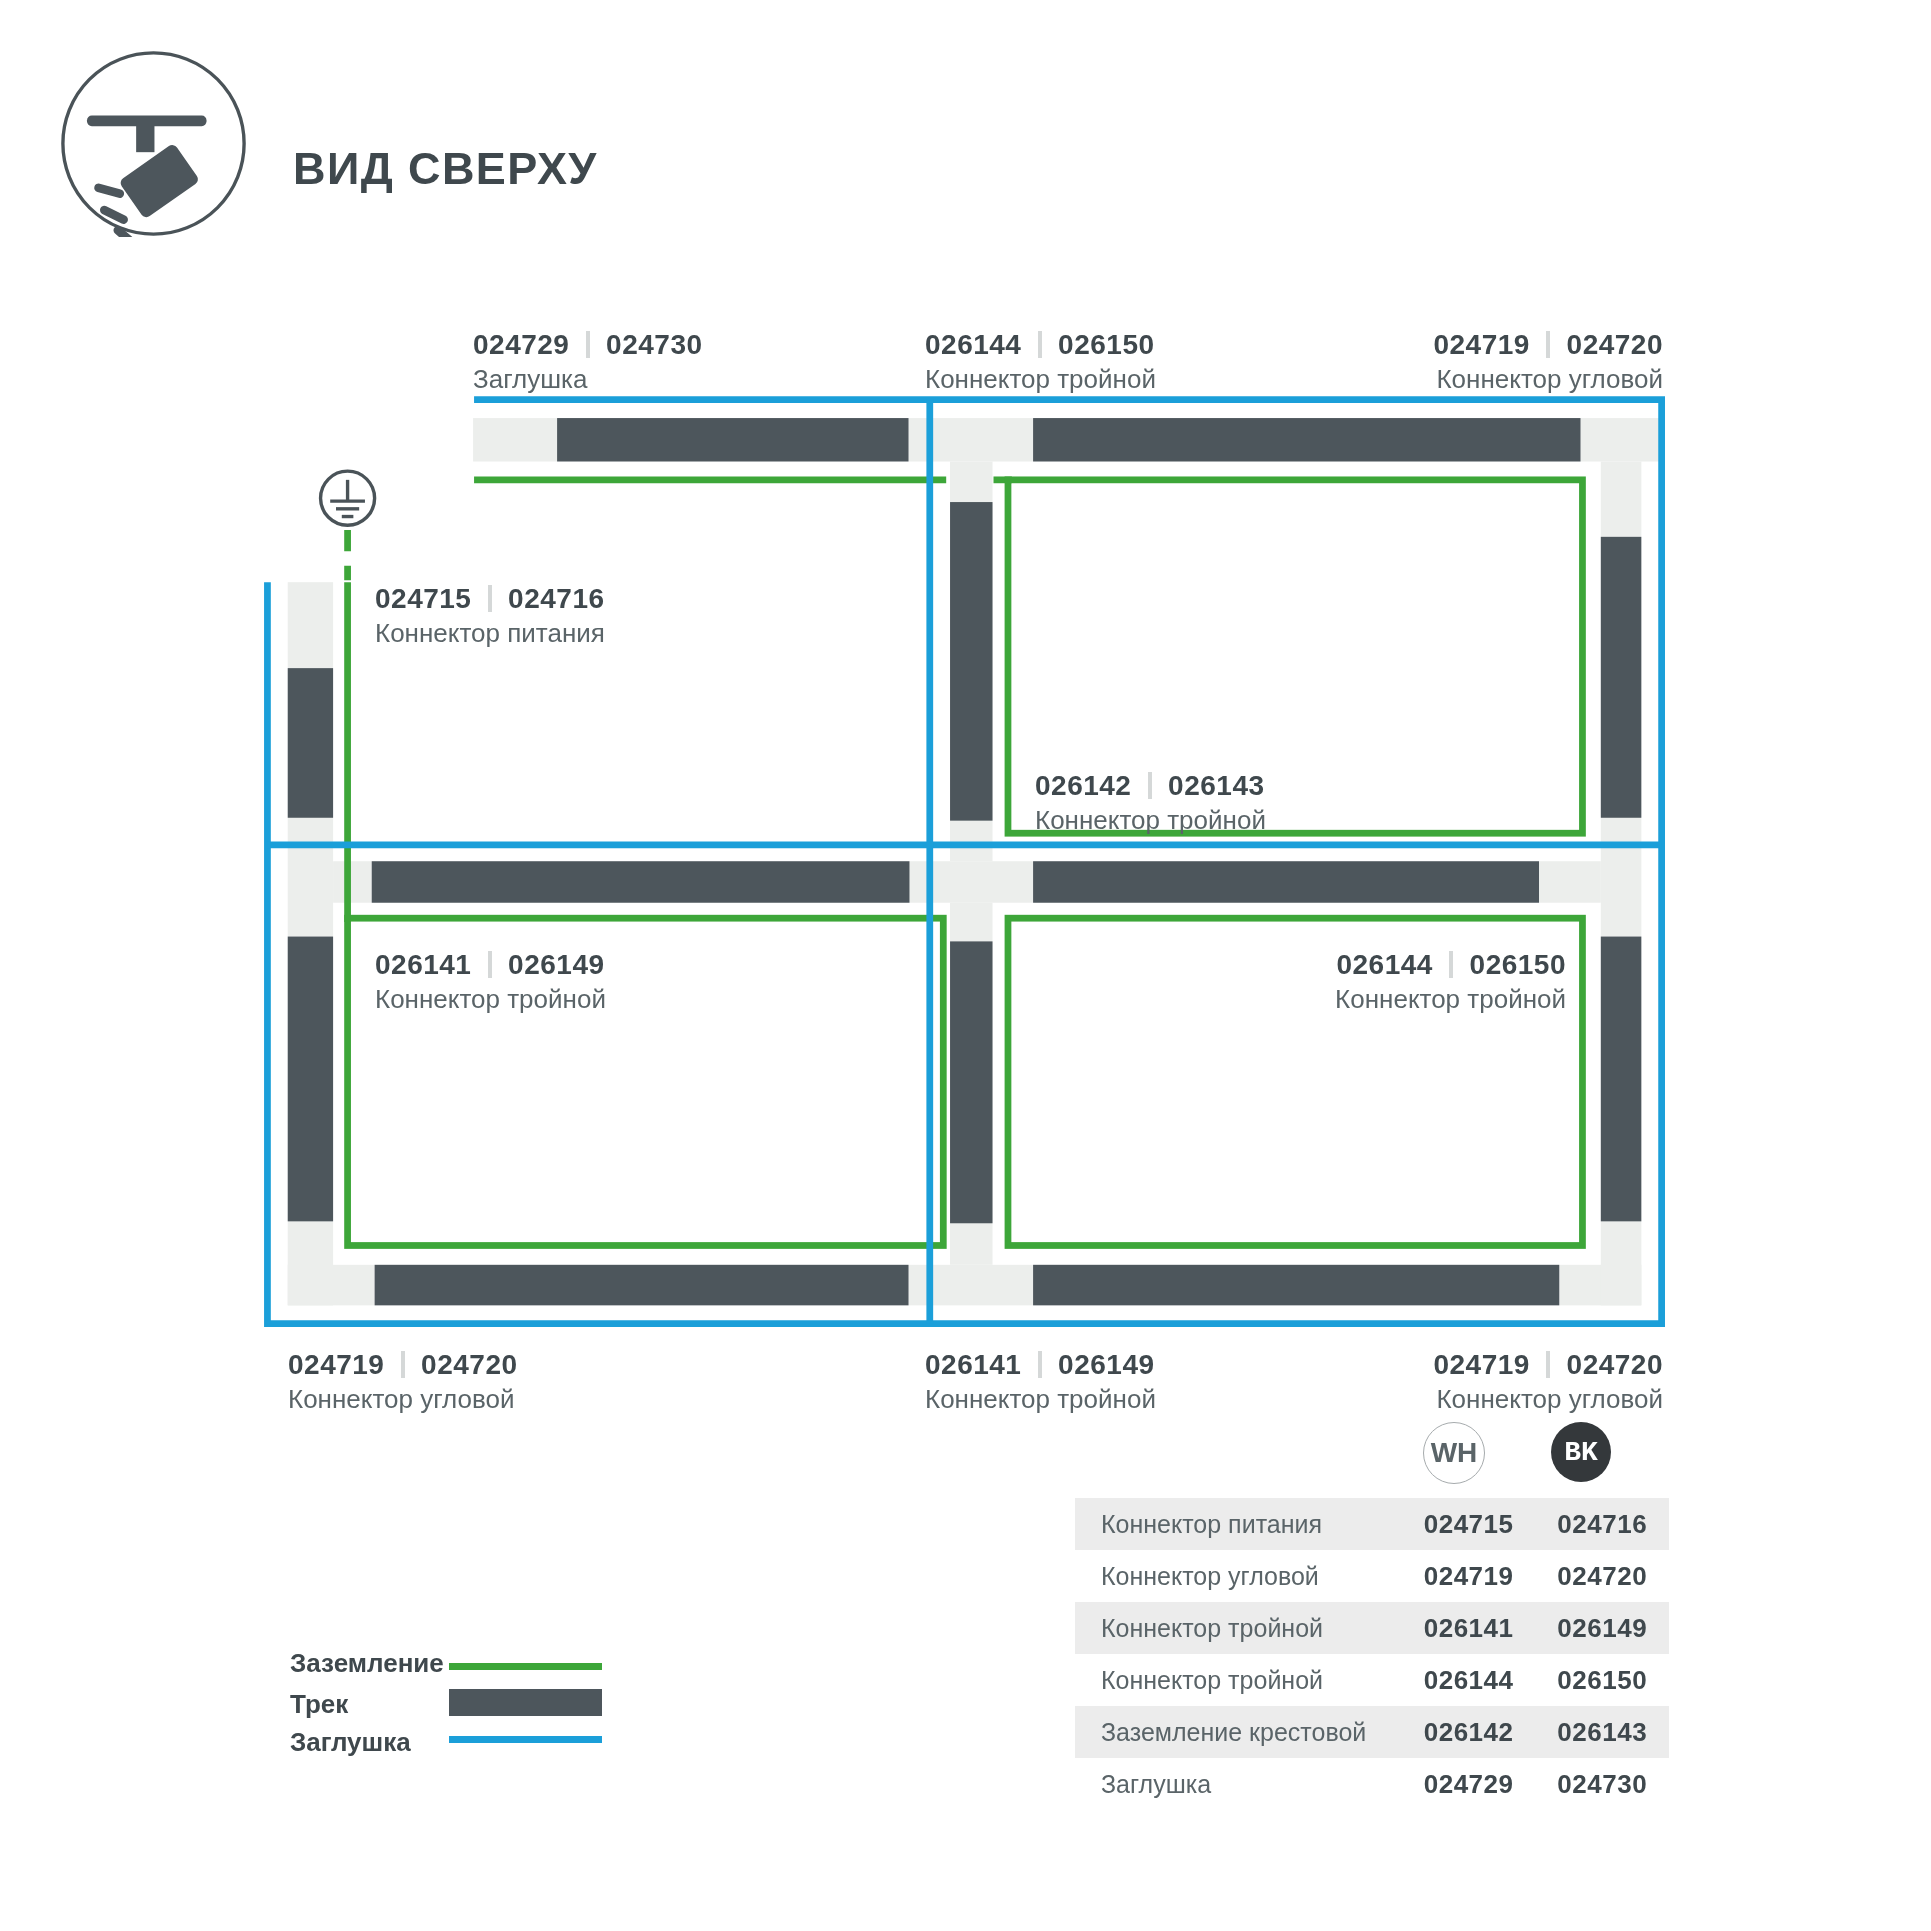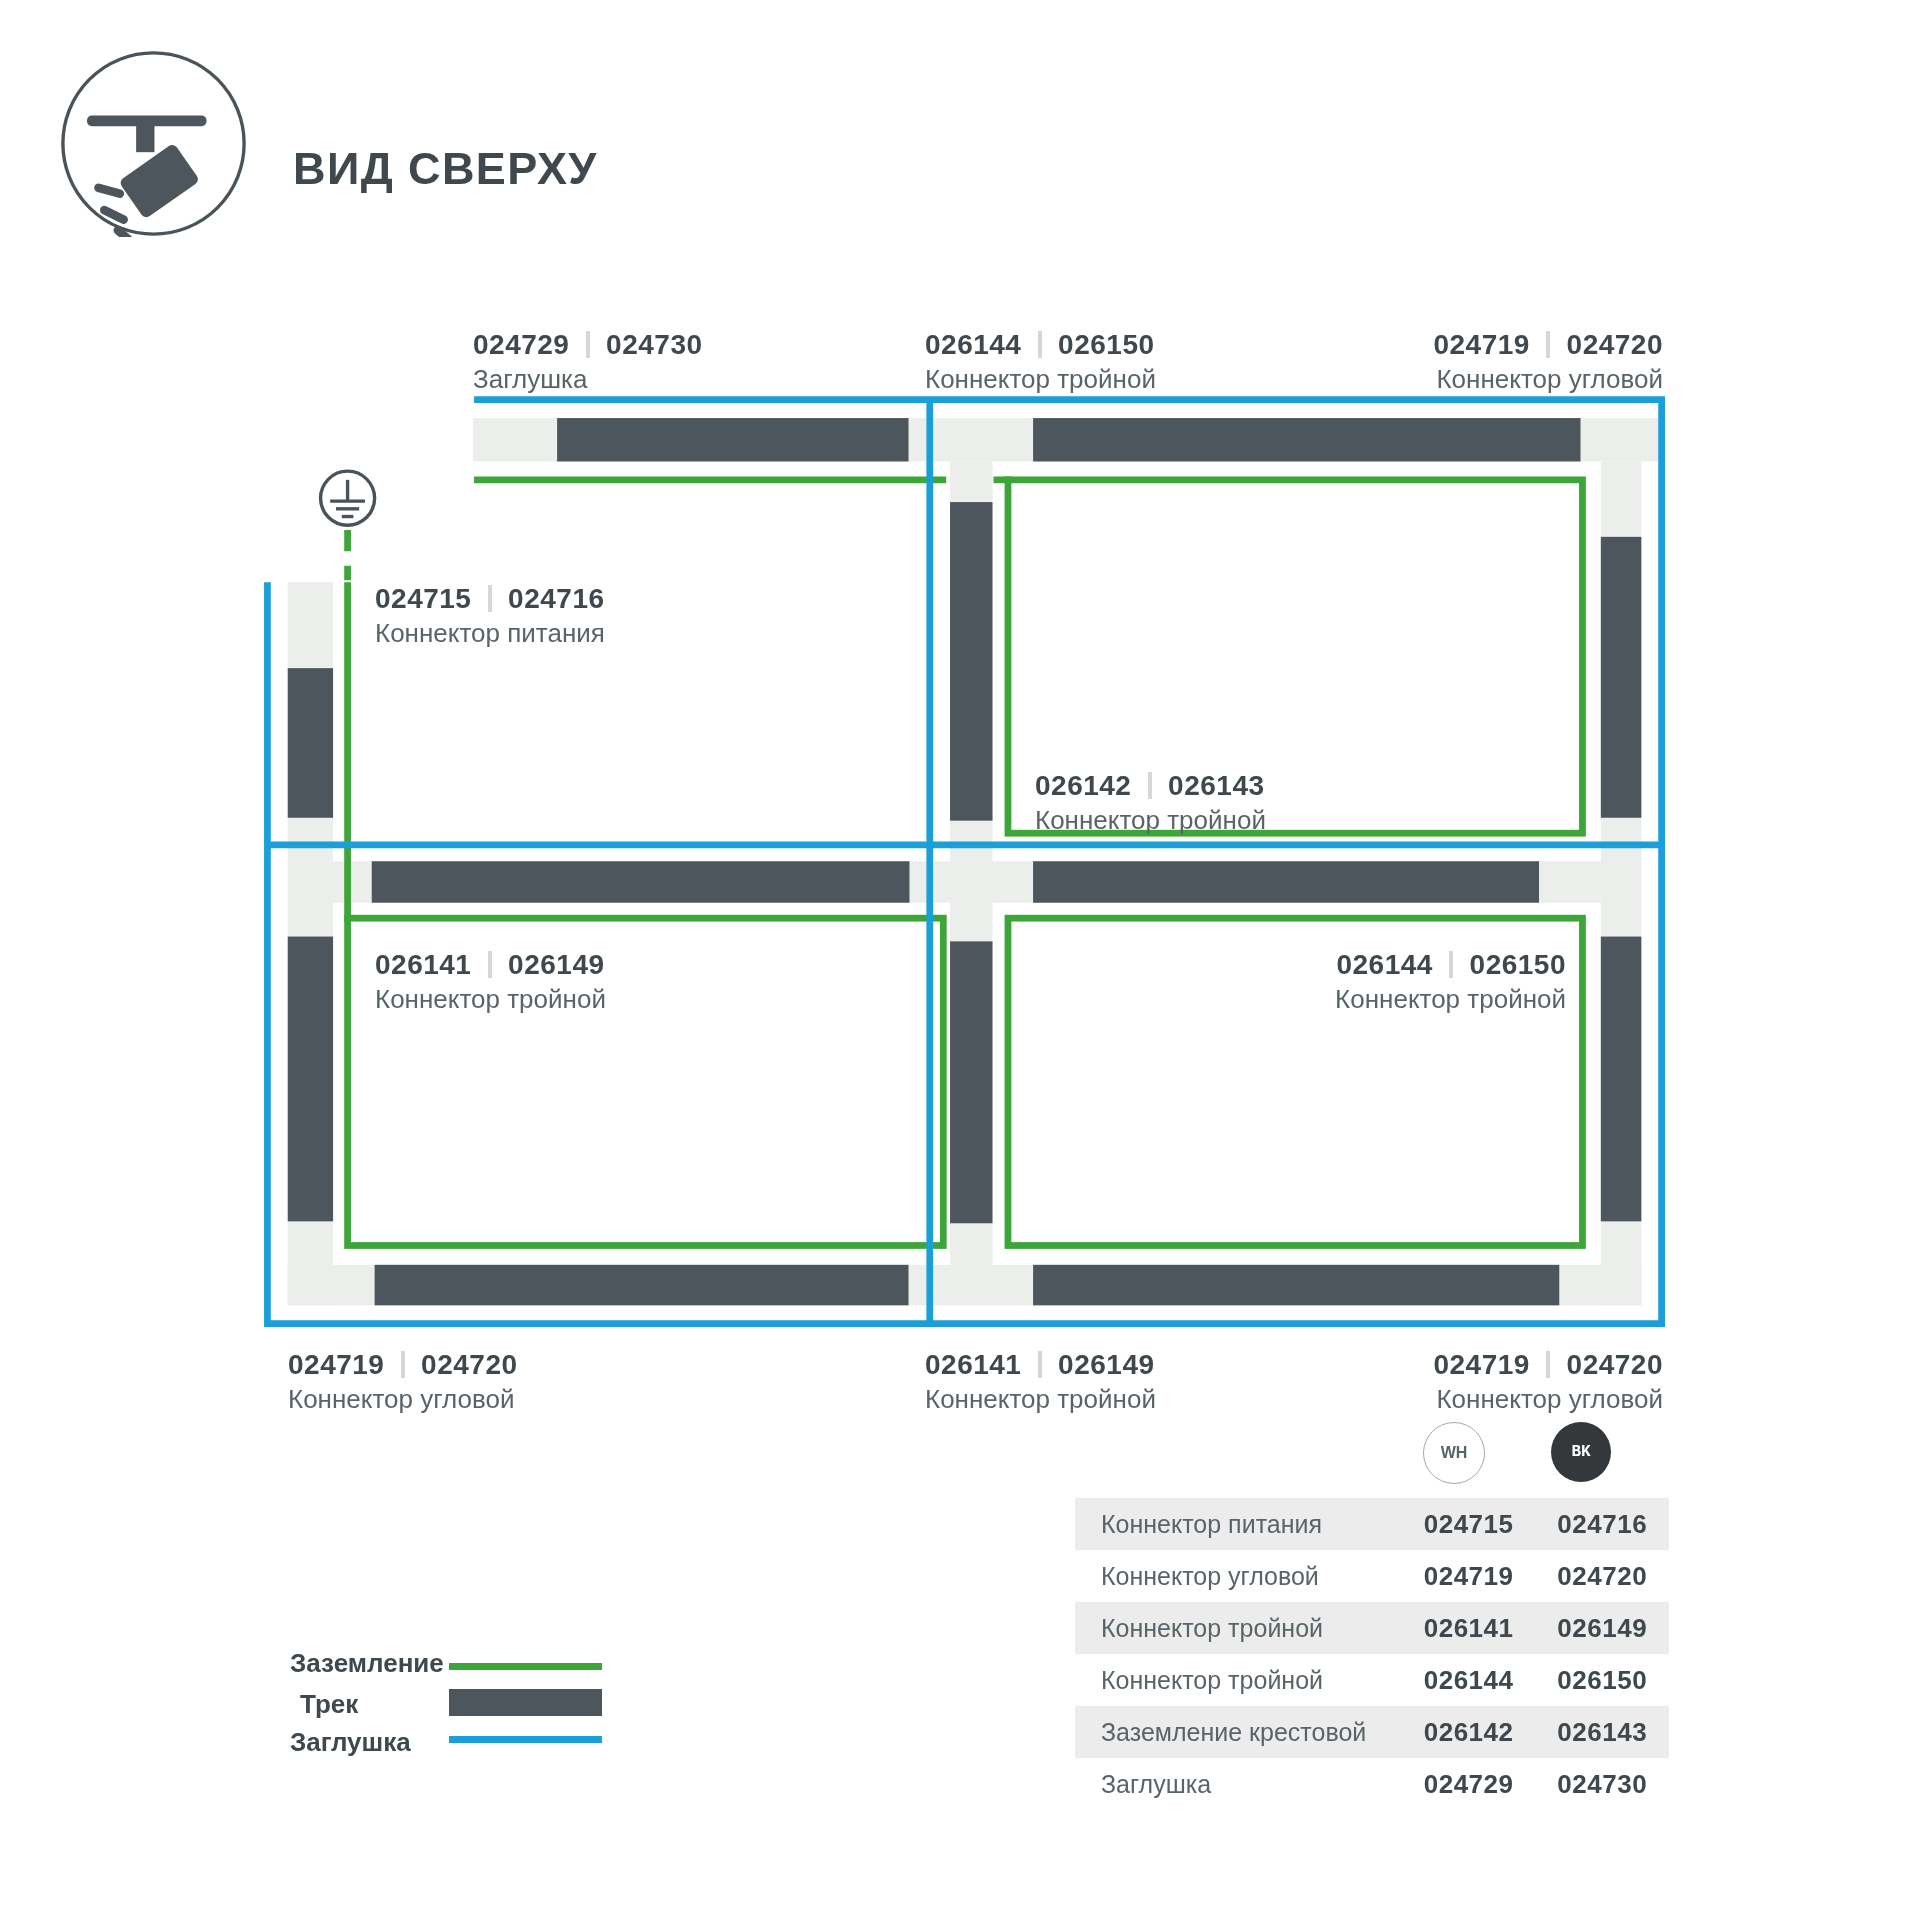--- a/index.html
+++ b/index.html
@@ -34,21 +34,21 @@
   .sw-track{left:449px;top:1689px;width:153px;height:27px;background:var(--track);}
   .sw-neutral{left:449px;top:1736px;width:153px;height:6.8px;background:var(--neutral);}
   
   .ptable{position:absolute;left:1075px;top:1498px;width:594px;}
   .trow{display:flex;align-items:center;height:52px;}
   .trow.shaded{background:var(--row-shade);}
   .tname{width:304px;padding-left:26px;font-size:25px;color:var(--text-medium);}
   .twh,.tbk{width:135px;text-align:center;font-size:26px;font-weight:bold;
             color:var(--text-dark);letter-spacing:0.5px;}
   .badge{position:absolute;width:60px;height:60px;border-radius:50%;display:flex;
-         align-items:center;justify-content:center;font-size:16px;font-weight:600;}
+         align-items:center;justify-content:center;font-size:28px;font-weight:600;}
   .badge-wh{left:1423px;top:1422px;border:1.9px solid var(--badge-border);
             color:var(--text-medium);background:#fff;}
   .badge-bk{left:1551px;top:1422px;background:var(--badge-bk-bg);color:#fff;font-family:Liberation Mono, monospace;}
 </style>
 </head>
 <body>
 
 <div class="page">
 
   <svg class="hicon" viewBox="0 0 194 194">
@@ -209,21 +209,21 @@
         <span>024720</span>
       </div>
     <div class="lname">Коннектор угловой</div>
   </div>
 
   <div>
     <div class="lrow" style="left:290px;top:1648px">
       <span class="ltext">Заземление</span>
     </div>
     <span class="sw sw-ground"></span>
-    <div class="lrow" style="left:300px;top:1689px">
+    <div class="lrow" style="left:290px;top:1689px">
       <span class="ltext">Трек</span>
     </div>
     <span class="sw sw-track"></span>
     <div class="lrow" style="left:290px;top:1727px">
       <span class="ltext">Заглушка</span>
     </div>
     <span class="sw sw-neutral"></span>
   </div>
 
   <div class="badge badge-wh">WH</div>

